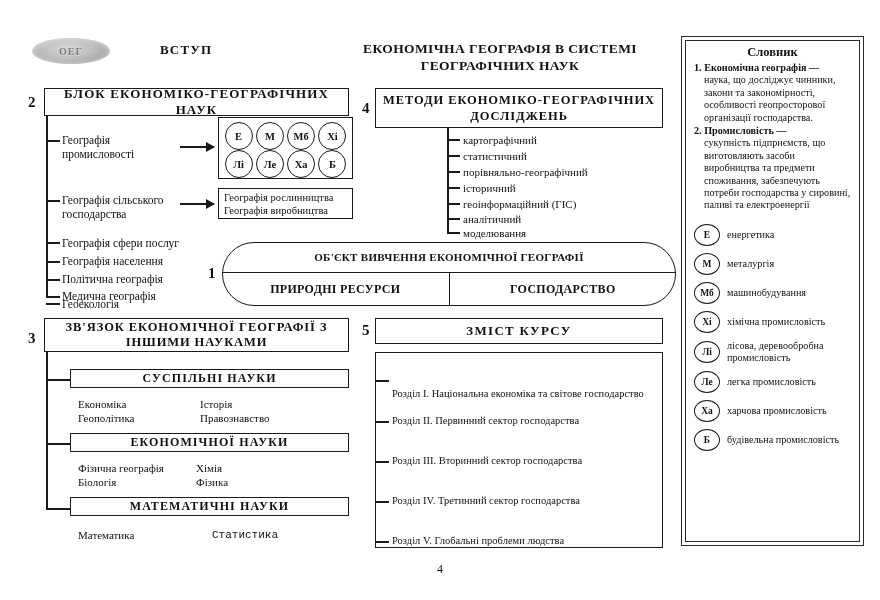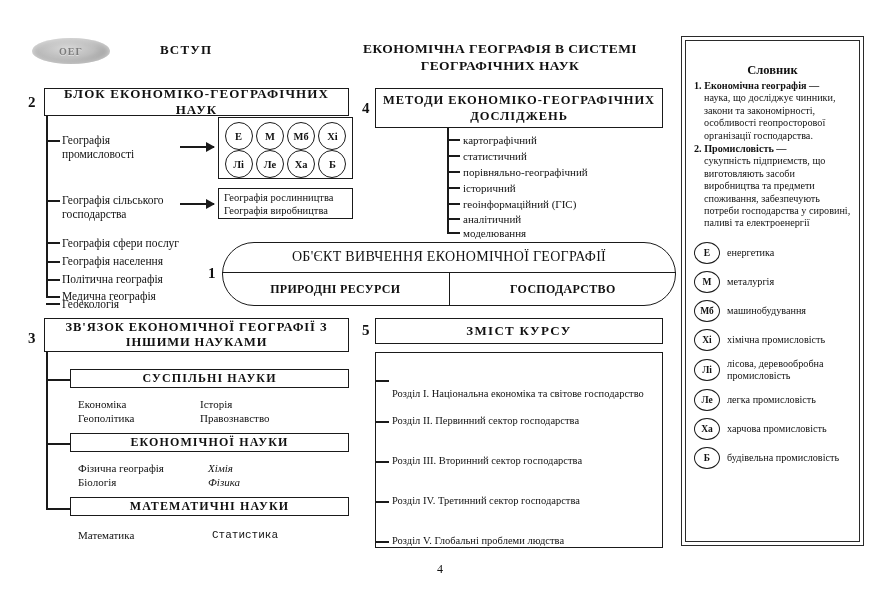--- a/index.html
+++ b/index.html
@@ -77,21 +77,21 @@
   .mspine{position:absolute;left:447px;top:128px;width:1.6px;height:104px;background:#1a1a1a;}
 
   
   #pill{
     left:222px;top:242px;width:454px;height:64px;border-radius:34px;
   }
   #pillnum{left:208px;top:265px;}
   #pilltitle{
     position:absolute;left:222px;top:242px;width:454px;height:30px;
     display:flex;align-items:center;justify-content:center;
-    font-weight:normal;font-size:14px;letter-spacing:.3px;
+    font-weight:bold;font-size:11px;letter-spacing:.3px;
   }
   #pillrow{
     position:absolute;left:222px;top:272px;width:454px;height:34px;
     display:flex;border-top:1.6px solid #1a1a1a;box-sizing:border-box;
   }
   #pillrow>div{
     flex:1;display:flex;align-items:center;justify-content:center;
     font-weight:bold;font-size:12px;letter-spacing:.3px;
   }
   #pillrow>div+div{border-left:1.6px solid #1a1a1a;}
@@ -107,21 +107,21 @@
   #sec5num{left:362px;top:322px;}
   #sec5body{left:375px;top:352px;width:288px;height:196px;}
   .rowitem{position:absolute;font-size:10.5px;}
   .rowtick{position:absolute;height:1.6px;width:14px;background:#1a1a1a;}
 
   
   #gloss{left:681px;top:36px;width:183px;height:510px;border:1.4px solid #2a2a2a;}
   #glossInner{
     position:absolute;left:685px;top:40px;width:175px;height:502px;
     border:1.2px solid #2a2a2a;box-sizing:border-box;background:#fff;
-    padding:22px 8px 0 8px;
+    padding:4px 8px 0 8px;
   }
   #glossTitle{text-align:center;font-weight:bold;font-size:12.5px;margin-bottom:2px;}
   .gitem{font-size:10.2px;line-height:12.4px;margin-bottom:1px;}
   .gitem .gnum{font-weight:bold;}
   .gitem .gterm{font-weight:bold;}
   .gitem .gbody{display:block;padding-left:10px;}
   .legend{margin-top:12px;}
   .legrow{display:flex;align-items:center;gap:7px;margin-bottom:7px;}
   .legcirc{
     flex:0 0 auto;width:24px;height:20px;border:1.4px solid #1a1a1a;border-radius:50%;
@@ -245,21 +245,21 @@
     <div>Правознавство</div>
   </div>
 
   <div class="box hdrbox subbox" style="left:70px;top:433px;width:279px;">
     <span>ЕКОНОМІЧНОЇ НАУКИ</span>
   </div>
   <div class="pairs" style="left:78px;top:461px;">
     <div>Фізична географія</div>
     <div>Біологія</div>
   </div>
-  <div class="pairs" style="left:208px;top:461px;font-style:italic;">
+  <div class="pairs" style="left:196px;top:461px;">
     <div>Хімія</div>
     <div>Фізика</div>
   </div>
 
   <div class="box hdrbox subbox" style="left:70px;top:497px;width:279px;">
     <span>МАТЕМАТИЧНІ НАУКИ</span>
   </div>
   <div class="pairs" style="left:78px;top:528px;">
     <div>Математика</div>
   </div>

